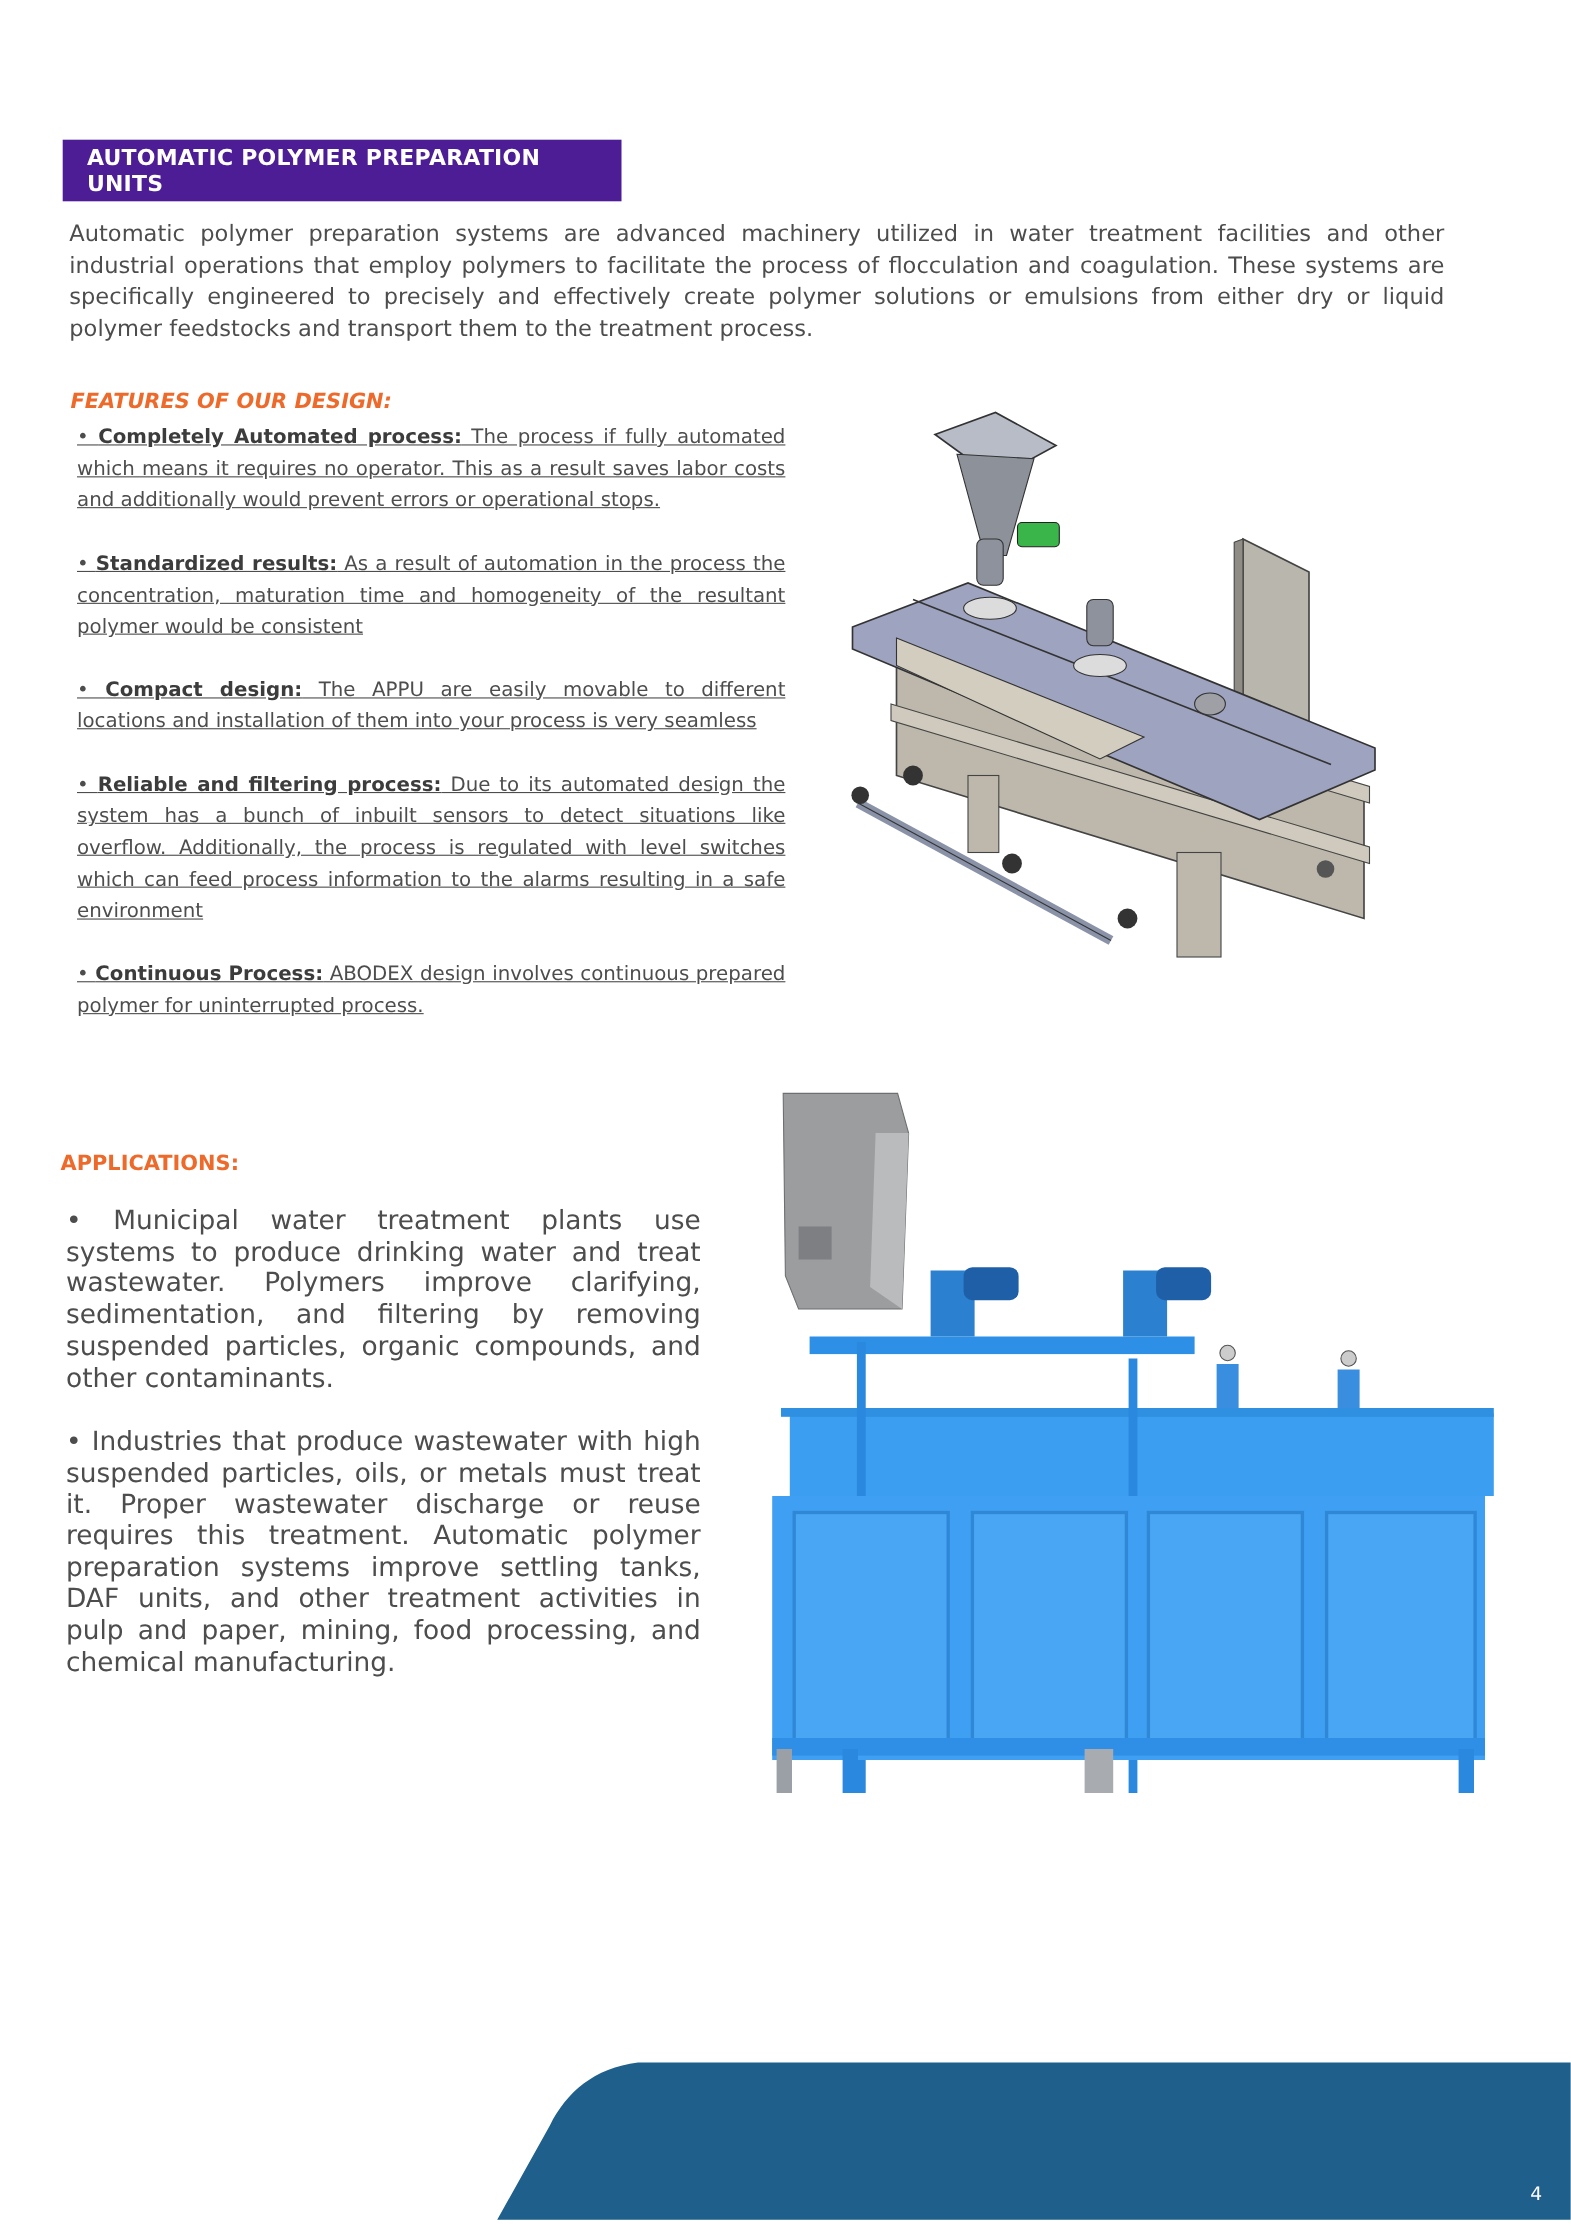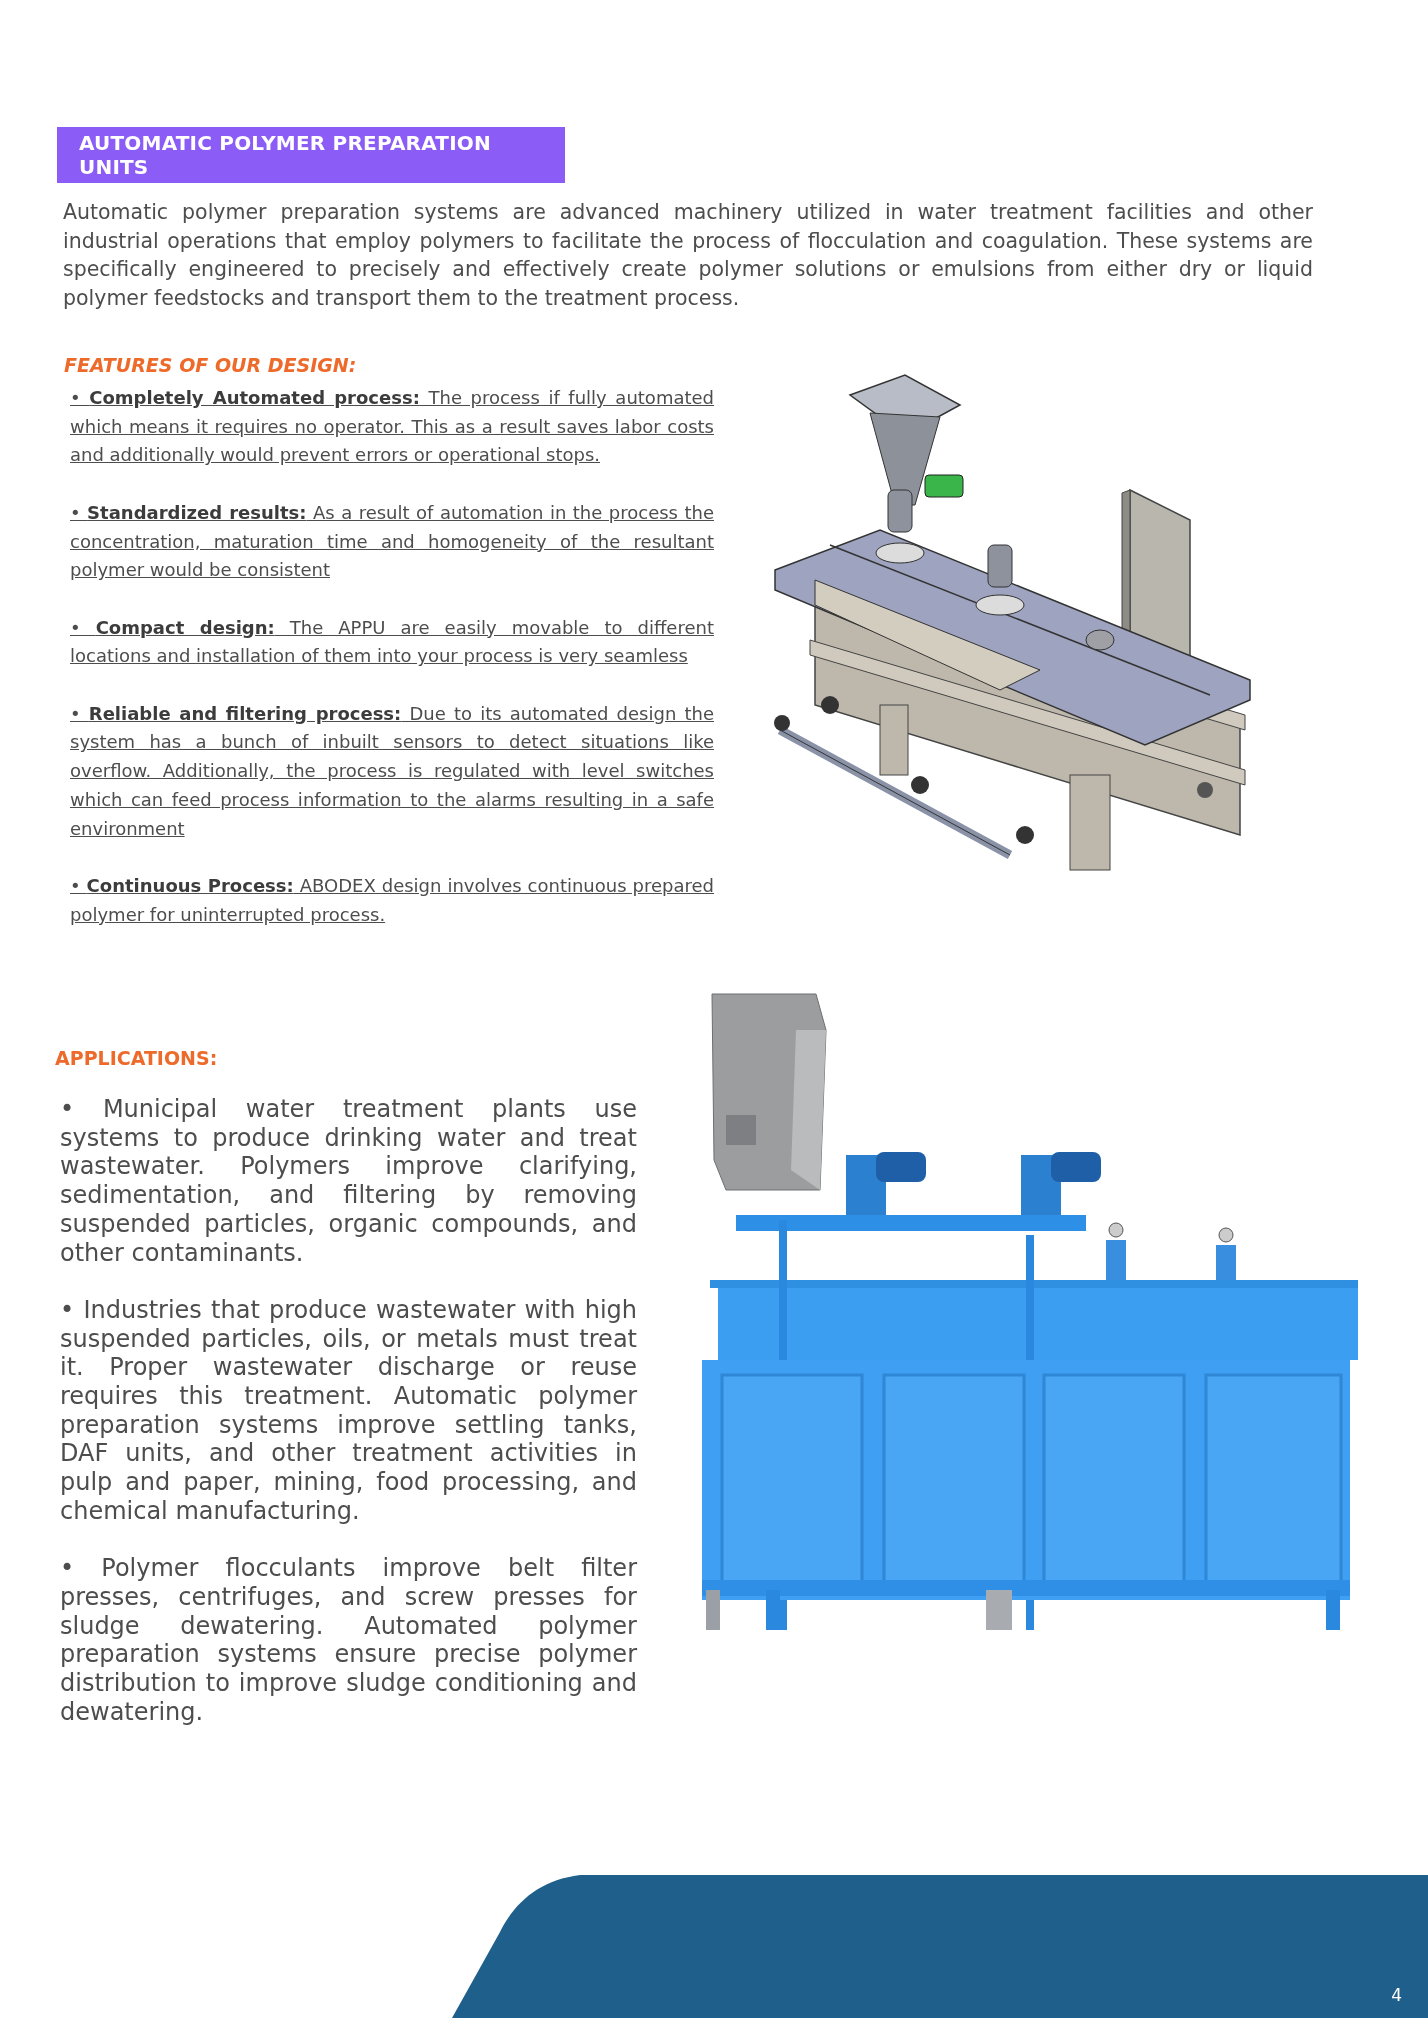--- a/index.html
+++ b/index.html
@@ -1,19 +1,19 @@
 <!DOCTYPE html>
 <html><head>
 <meta charset="utf-8">
 <style>
   html, body { margin:0; padding:0; background:#ffffff; }
   body { width:1428px; height:2028px; position:relative; overflow:hidden;
          font-family:"DejaVu Sans", sans-serif; color:#4a4a4a; }
   .title-box { position:absolute; left:57px; top:127px; width:508px; height:56px;
-               background:#8b5cf6; color:#fff; font-weight:bold; font-size:20px;
+               background:#4c1d95; color:#fff; font-weight:bold; font-size:20px;
                display:flex; align-items:center; padding-left:22px; box-sizing:border-box;
                letter-spacing:0.2px; }
   .intro { position:absolute; left:63px; top:198px; width:1250px; font-size:20.5px;
            line-height:28.7px; text-align:justify; color:#4d4d4d; }
   .section-heading { position:absolute; color:#ee6a2a; font-weight:bold; font-size:19px; }
   .features { position:absolute; left:70px; top:384px; width:644px; font-size:18px;
               line-height:28.7px; color:#4d4d4d;text-decoration:underline; }
   .features p, .apps p { margin:0 0 28.7px 0; text-align:justify; }
   .features b { color:#3c3c3c; }
   .apps { position:absolute; left:60px; top:1095px; width:577px; font-size:24px;
@@ -76,21 +76,20 @@
   <circle cx="150" cy="420" r="9" fill="#333"></circle>
   <circle cx="255" cy="470" r="9" fill="#333"></circle>
   <circle cx="435" cy="425" r="8" fill="#555"></circle>
 </svg>
 
 <div class="section-heading" style="left:55px; top:1047px;text-align:right;">APPLICATIONS:</div>
 
 <div class="apps">
   <p>• <span>Municipal water treatment plants use systems to produce drinking water and treat wastewater. Polymers improve clarifying, sedimentation, and filtering by removing suspended particles, organic compounds, and other contaminants.</span></p>
   <p>• <span>Industries that produce wastewater with high suspended particles, oils, or metals must treat it. Proper wastewater discharge or reuse requires this treatment. Automatic polymer preparation systems improve settling tanks, DAF units, and other treatment activities in pulp and paper, mining, food processing, and chemical manufacturing.</span></p>
-  <p>• <span>Polymer flocculants improve belt filter presses, centrifuges, and screw presses for sludge dewatering. Automated polymer preparation systems ensure precise polymer distribution to improve sludge conditioning and dewatering.</span></p>
 </div>
 
 <svg class="img-photo" viewBox="0 0 670 640">
 
   <polygon points="16,4 120,4 130,40 124,200 30,200 18,170" fill="#9b9d9f" stroke="#6d6f71"></polygon>
   <polygon points="100,40 130,40 124,200 95,180" fill="#b9bbbd"></polygon>
   <rect x="30" y="125" width="30" height="30" fill="#7d7f82"></rect>
 
   <rect x="22" y="295" width="640" height="75" fill="#3b9ef0"></rect>
   <rect x="14" y="290" width="648" height="8" fill="#2f8fe0"></rect>

